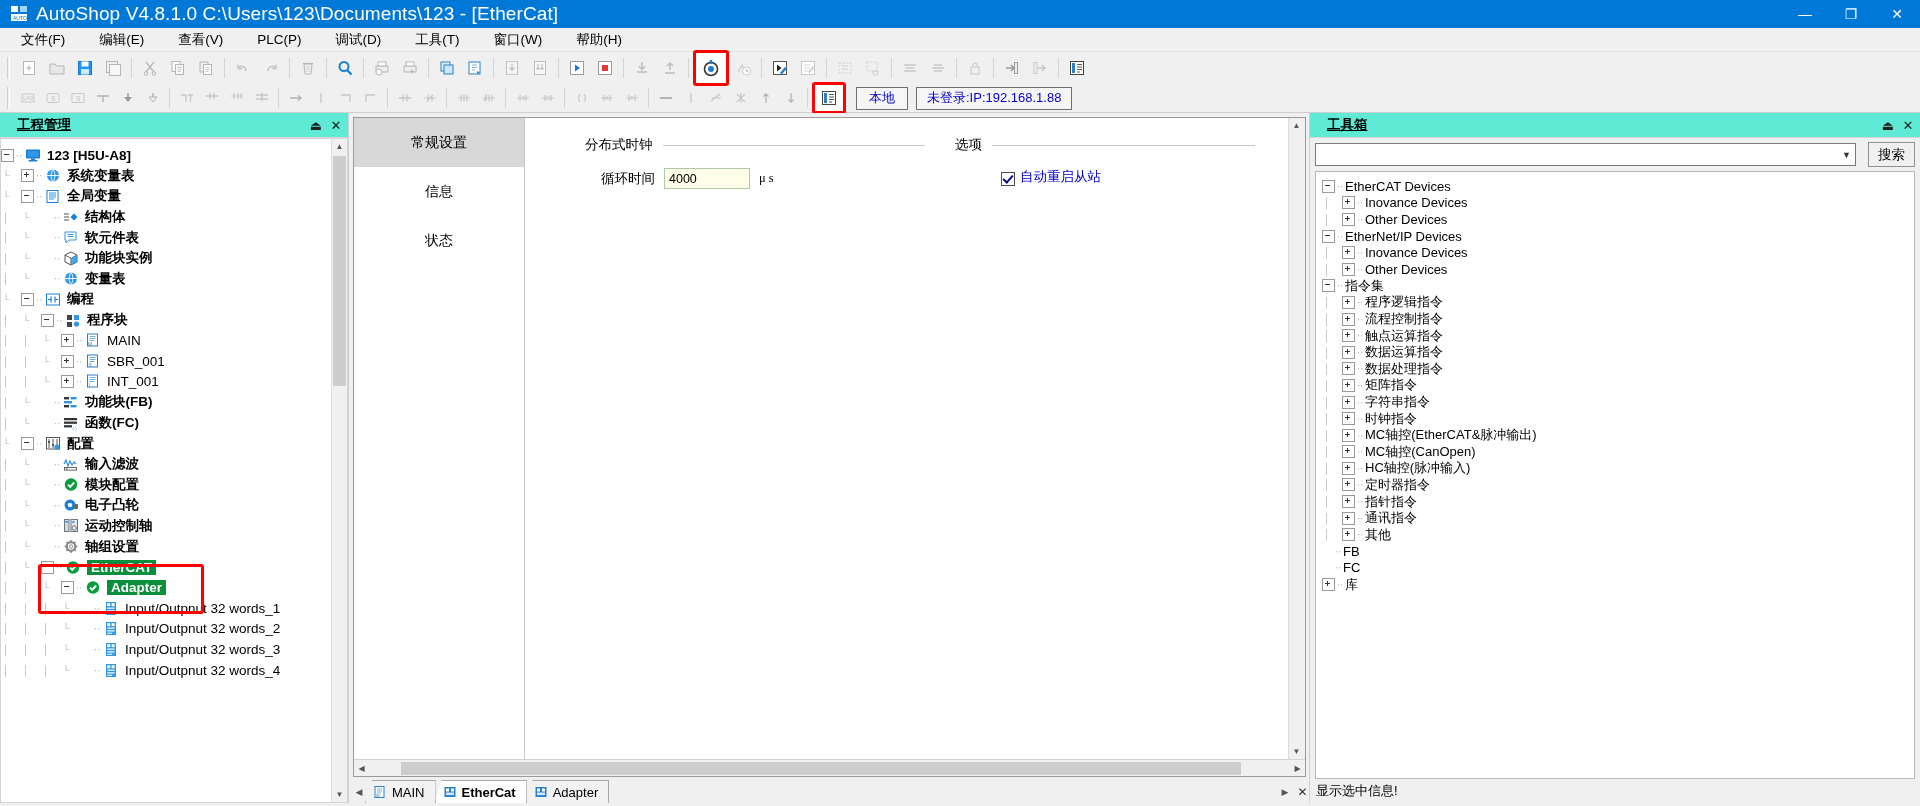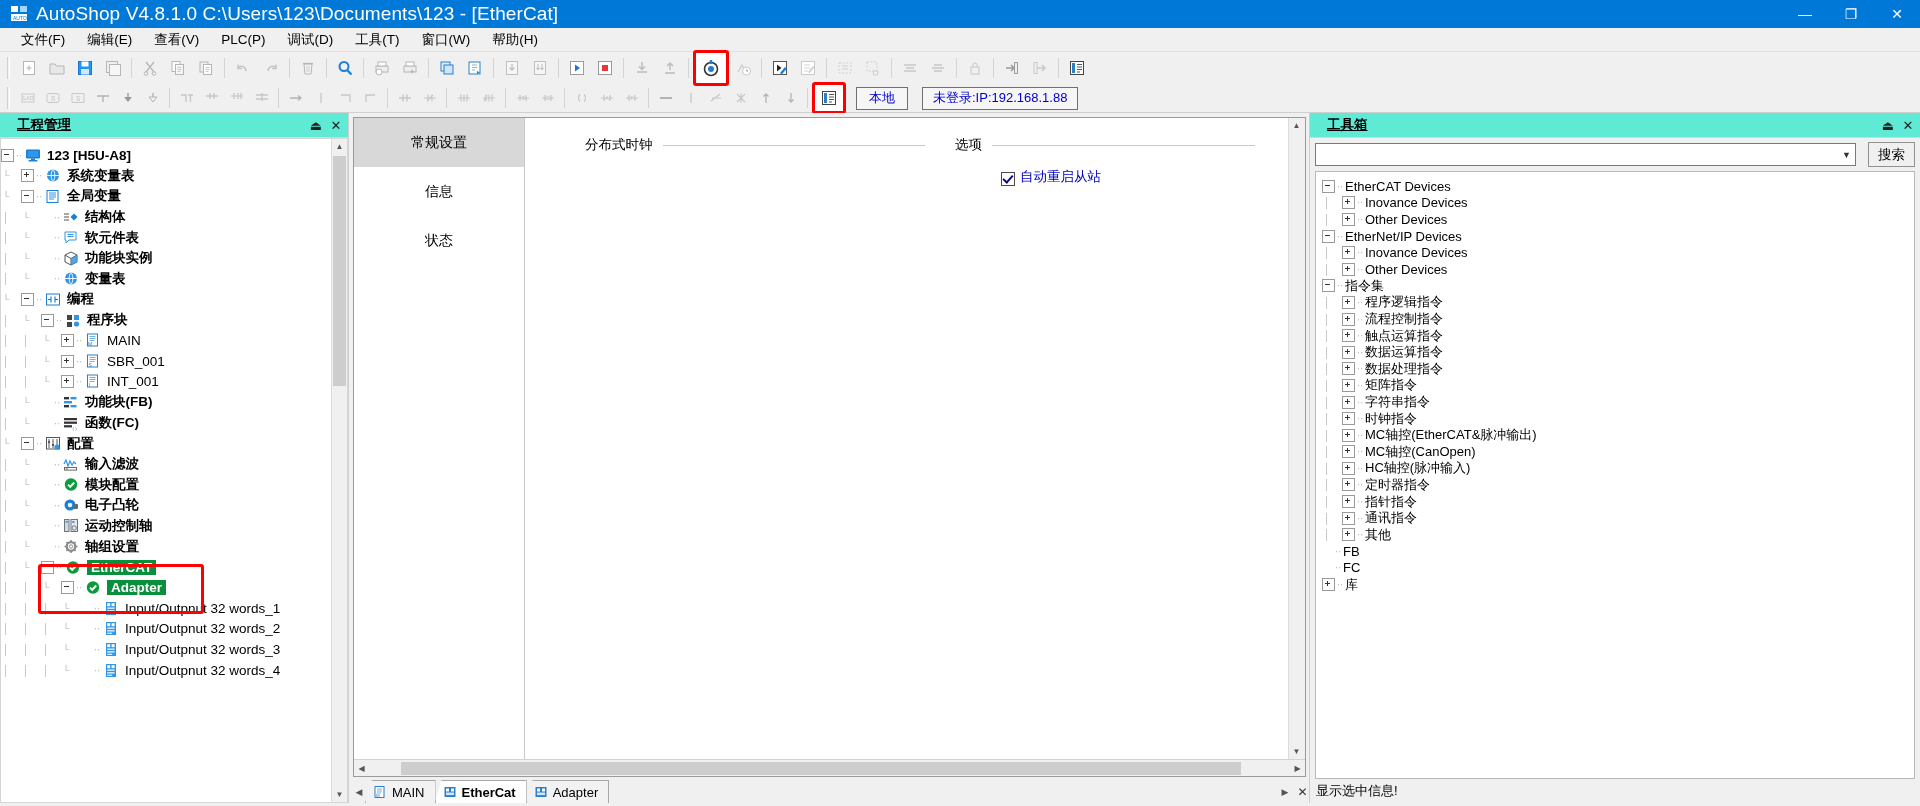--- a/index.html
+++ b/index.html
@@ -12,36 +12,36 @@
   .app{position:relative;width:1920px;height:806px;}
 
   
   .titlebar{height:28px;background:#0078d7;color:#fff;display:flex;align-items:center;}
   .tb-icon{width:20px;height:18px;margin:0 7px 0 9px;position:relative;flex:none;}
   .tb-title{font-size:19px;letter-spacing:.1px;white-space:nowrap;}
   .tb-spacer{flex:1;}
   .winbtn{width:46px;height:28px;display:flex;align-items:center;justify-content:center;font-size:14px;color:#fff;}
 
   
-  .menubar{height:23px;background:#f0f0f0;display:flex;align-items:center;padding-left:10px;border-bottom:1px solid #e2e2e2;}
+  .menubar{height:23px;background:#f0f0f0;display:flex;align-items:center;padding-left:10px;border-bottom:1px solid #e2e2e2;gap:12px;}
   .menu-item{padding:2px 11px;font-size:13.5px;color:#000;white-space:nowrap;}
 
   
   .toolbar{height:32px;background:#f0f0f0;display:flex;align-items:center;padding-left:4px;}
   .toolbar2{height:28px;background:#f0f0f0;display:flex;align-items:center;padding-left:4px;border-bottom:1px solid #cfcfcf;}
   .tgrip{width:7px;height:22px;margin:0 3px 0 1px;flex:none;
     background:linear-gradient(to right,transparent 2px,#d0d0d0 2px,#d0d0d0 3px,transparent 3px,transparent 4px,#fff 4px,#fff 5px,transparent 5px);}
   .tbtn{width:26px;height:26px;display:flex;align-items:center;justify-content:center;flex:none;border:1px solid transparent;border-radius:2px;}
   .tbtn.sm{width:23px;height:23px;}
   .tsep{width:1px;height:20px;background:#d4d4d4;margin:0 4px;flex:none;}
   .tbtn svg{display:block;}
   .redbox{border:3px solid #f00 !important;border-radius:3px;background:#fff;}
   .redbox2{border:3px solid #f00 !important;border-radius:3px;}
 
-  .login-wrap{display:flex;align-items:center;margin-left:10px;gap:14px;}
+  .login-wrap{display:flex;align-items:center;margin-left:10px;gap:8px;}
   .loginbtn{border:1px solid #707070;background:#f6f6f6;height:21px;display:flex;align-items:center;
     justify-content:center;padding:0 12px;color:#0000d0;font-size:13px;white-space:nowrap;}
   .loginbtn.wide{padding:0 10px;}
   .tb2-tail{flex:1;}
 
   
   .body{display:flex;height:690px;align-items:stretch;}
 
   
   .panel-head{height:24px;display:flex;align-items:center;background:#5eead4;border-bottom:1px solid #d6d6d6;padding-left:9px;}
@@ -1059,20 +1059,25 @@
               <div class="nav-item">状态</div>
             </div>
           <div class="settings">
 
             <div style="display:flex;">
 
               <div style="width:340px;margin-left:60px;">
                 <div class="grp">
                   <div class="grp-title">分布式时钟</div>
                   <div class="grp-line"></div>
+                </div>
+                <div class="field">
+                  <div class="field-label">循环时间</div>
+                  <div class="txtin">4000</div>
+                  <div class="unit">μ s</div>
                 </div>
               </div>
 
               <div style="width:300px;margin-left:30px;">
                 <div class="grp">
                   <div class="grp-title">选项</div>
                   <div class="grp-line"></div>
                 </div>
                 <div class="cbrow" style="margin-left:46px;">
                   <div class="cb on"></div>

